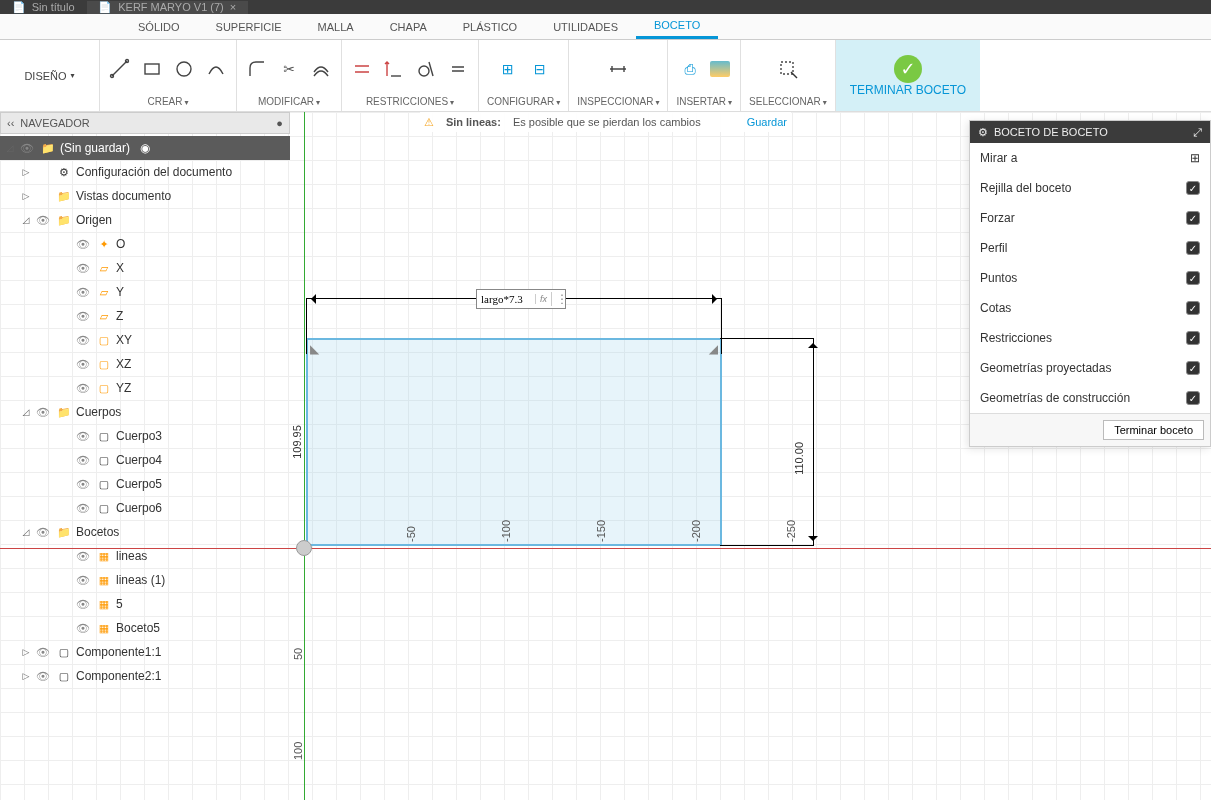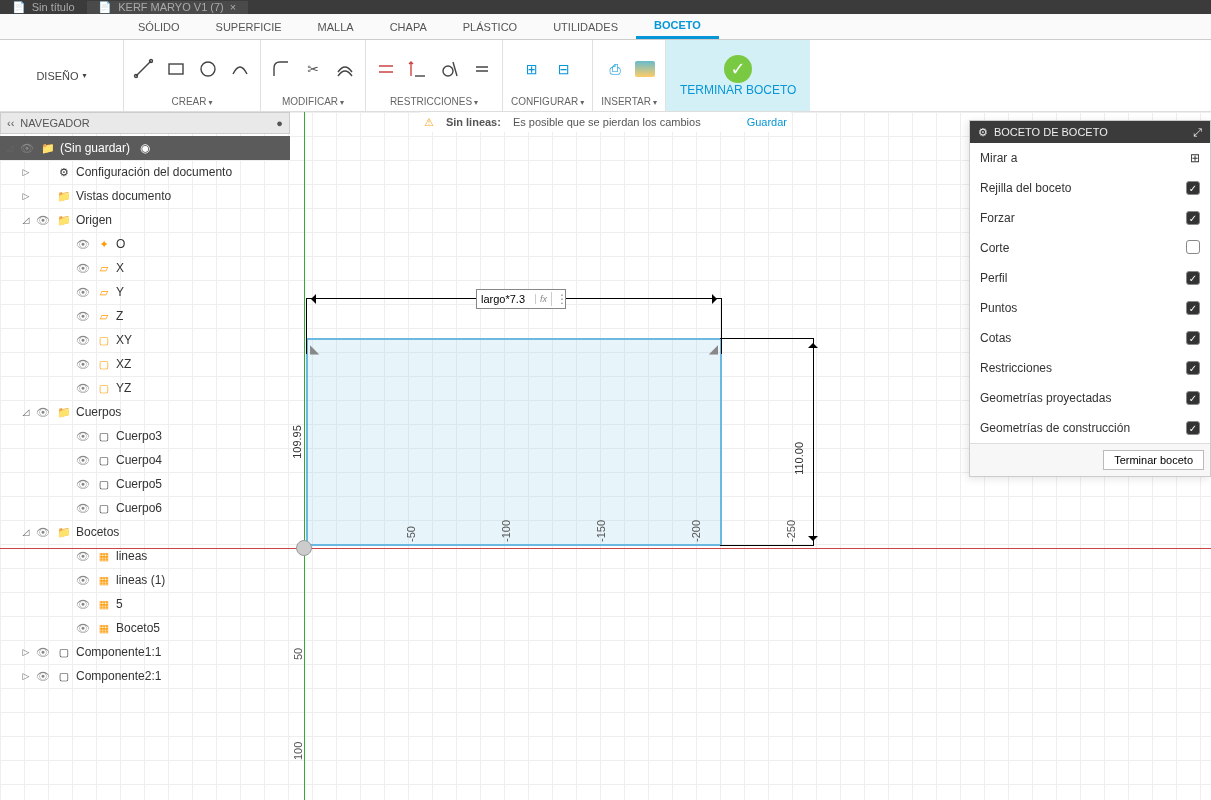--- a/index.html
+++ b/index.html
@@ -6,29 +6,29 @@
 body { background: #fff; font-size: 12px; color: #333; overflow: hidden; width: 1211px; height: 800px; position: relative; }
 
 
 .titlebar { height: 14px; background: #3b3b3b; display: flex; align-items: center; color: #aaa; font-size: 11px; }
 .titlebar .tab { padding: 0 12px; display: flex; align-items: center; gap: 6px; }
 .titlebar .tab.active { background: #4a4a4a; }
 
 
 .ribbon-tabs { height: 26px; display: flex; align-items: center; border-bottom: 1px solid #ccc; background: #fafafa; padding-left: 120px; }
 .ribbon-tabs .rtab { padding: 0 18px; font-size: 11px; color: #555; cursor: pointer; height: 100%; display: flex; align-items: center; }
-.ribbon-tabs .rtab.active { color: #0696d7; border-bottom: 3px solid #0696d7; font-weight: 700; }
+.ribbon-tabs .rtab.active { color: #0696d7; border-bottom: 3px solid #0696d7; font-weight: 400; }
 
 
 .ribbon { height: 72px; background: #fff; border-bottom: 1px solid #ddd; display: flex; align-items: stretch; }
 .ribbon-group { border-right: 1px solid #e0e0e0; display: flex; flex-direction: column; justify-content: space-between; padding: 4px 8px 2px; }
 .ribbon-group .icons { display: flex; gap: 8px; align-items: center; flex: 1; justify-content: center; }
 .ribbon-group .label { font-size: 10px; color: #666; text-align: center; padding: 2px 0; }
 .ribbon-group .label .caret::after { content: '▾'; font-size: 8px; margin-left: 2px; }
-.design-btn { width: 124px; display: flex; align-items: center; justify-content: center; font-size: 11px; color: #444; border-right: 1px solid #e0e0e0; cursor: pointer; }
+.design-btn { width: 100px; display: flex; align-items: center; justify-content: center; font-size: 11px; color: #444; border-right: 1px solid #e0e0e0; cursor: pointer; }
 .design-btn::after { content: '▾'; margin-left: 4px; font-size: 8px; }
 .ribbon .finish { background: #d4f0f7; display: flex; flex-direction: column; align-items: center; justify-content: center; padding: 0 14px; }
 .ribbon .finish .check { width: 28px; height: 28px; border-radius: 50%; background: #7ac943; color: #fff; display: flex; align-items: center; justify-content: center; font-size: 18px; }
 .ribbon .icon-stub { width: 24px; height: 24px; display: inline-flex; align-items: center; justify-content: center; color: #555; font-size: 14px; }
 
 
 .warn-bar { position: absolute; top: 112px; left: 420px; right: 420px; height: 20px; display: flex; align-items: center; font-size: 11px; color: #555; gap: 12px; background: rgba(255,255,255,0.9); padding: 0 4px; z-index: 5; }
 .warn-bar .warn-icon { color: #f5a623; }
 .warn-bar .link { color: #0696d7; cursor: pointer; margin-left: auto; }
 
@@ -61,21 +61,21 @@
 .origin-dot { position: absolute; left: 296px; top: 428px; width: 16px; height: 16px; border-radius: 50%; background: #ccc; border: 1px solid #999; }
 
 
 .dim-h { position: absolute; left: 306px; top: 186px; width: 416px; height: 14px; border-top: 1px solid #000; }
 .dim-h::before, .dim-h::after { content: ''; position: absolute; top: -5px; border: 5px solid transparent; }
 .dim-h::before { left: 0; border-right-color: #000; }
 .dim-h::after { right: 0; border-left-color: #000; }
 .dim-h .ext { position: absolute; top: -1px; bottom: -42px; width: 1px; background: #000; }
 .dim-h .ext.l { left: 0; } .dim-h .ext.r { right: 0; }
 .dim-input { position: absolute; left: 170px; top: -10px; width: 90px; height: 20px; display: flex; align-items: center; background: #fff; border: 1px solid #888; }
-.dim-input input { border: none; width: 58px; font-size: 11px; padding: 0 4px; outline: none; }
+.dim-input input { border: none; width: 58px; font-size: 11px; padding: 0 4px; outline: none; font-family: Liberation Serif, serif; }
 .dim-input .fx { font-size: 9px; color: #888; font-style: italic; padding: 0 4px; border-left: 1px solid #ccc; }
 .dim-input .menu { padding: 0 4px; color: #888; cursor: pointer; border-left: 1px solid #ccc; }
 
 .dim-v { position: absolute; left: 800px; top: 226px; width: 14px; height: 208px; border-right: 1px solid #000; }
 .dim-v::before, .dim-v::after { content: ''; position: absolute; right: -5px; border: 5px solid transparent; }
 .dim-v::before { top: 0; border-bottom-color: #000; }
 .dim-v::after { bottom: 0; border-top-color: #000; }
 .dim-v .ext { position: absolute; right: -1px; height: 1px; background: #000; left: -80px; }
 .dim-v .ext.t { top: 0; } .dim-v .ext.b { bottom: 0; }
 .dim-v .val { position: absolute; right: 14px; top: 50%; transform: translateY(-50%) rotate(-90deg); transform-origin: right center; font-size: 11px; white-space: nowrap; }
@@ -201,24 +201,45 @@
   </div>
   <div class="ribbon-group">
     <div class="icons">
       <span class="icon-stub" style="color:#0696d7">⊞</span>
       <span class="icon-stub" style="color:#0696d7">⊟</span>
     </div>
     <div class="label"><span>CONFIGURAR</span><span class="caret"></span></div>
   </div>
   <div class="ribbon-group">
     <div class="icons">
+        <span class="icon-stub">
+          <svg class="ico">
+            <path d="M3 11h16M5 8v6M17 8v6"></path>
+          </svg>
+        </span>
+      </div>
+    <div class="label"><span>INSPECCIONAR</span><span class="caret"></span></div>
+  </div>
+  <div class="ribbon-group">
+    <div class="icons">
       <span class="icon-stub" style="color:#0696d7">⎙</span>
       <span class="icon-stub" style="background:linear-gradient(#6bc,#fc6);width:20px;height:16px;border-radius:2px"></span>
     </div>
     <div class="label"><span>INSERTAR</span><span class="caret"></span></div>
+  </div>
+  <div class="ribbon-group">
+    <div class="icons">
+        <span class="icon-stub">
+          <svg class="ico" stroke="#3a3">
+            <rect x="4" y="4" width="12" height="12" stroke-dasharray="2 2"></rect>
+            <path d="M14 14l6 6" stroke="#333"></path>
+          </svg>
+        </span>
+      </div>
+    <div class="label"><span>SELECCIONAR</span><span class="caret"></span></div>
   </div>
   <div class="finish">
     <div class="check">✓</div>
     <div class="label" style="color:#0696d7"><span>TERMINAR BOCETO</span><span class="caret"></span></div>
   </div>
 </div>
 
 <div class="canvas">
   <div class="grid-bg"></div>
   <div class="axis-x"></div>
@@ -457,24 +478,20 @@
       </div>
       <div class="palette-row">
         <span>Rejilla del boceto</span>
         <span class="ctl"><span class="chk ">✓</span></span>
       </div>
       <div class="palette-row">
         <span>Forzar</span>
         <span class="ctl"><span class="chk ">✓</span></span>
       </div>
       <div class="palette-row">
-        <span>Corte</span>
-        <span class="ctl"><span class="chk off"></span></span>
-      </div>
-      <div class="palette-row">
         <span>Perfil</span>
         <span class="ctl"><span class="chk ">✓</span></span>
       </div>
       <div class="palette-row">
         <span>Puntos</span>
         <span class="ctl"><span class="chk ">✓</span></span>
       </div>
       <div class="palette-row">
         <span>Cotas</span>
         <span class="ctl"><span class="chk ">✓</span></span>

